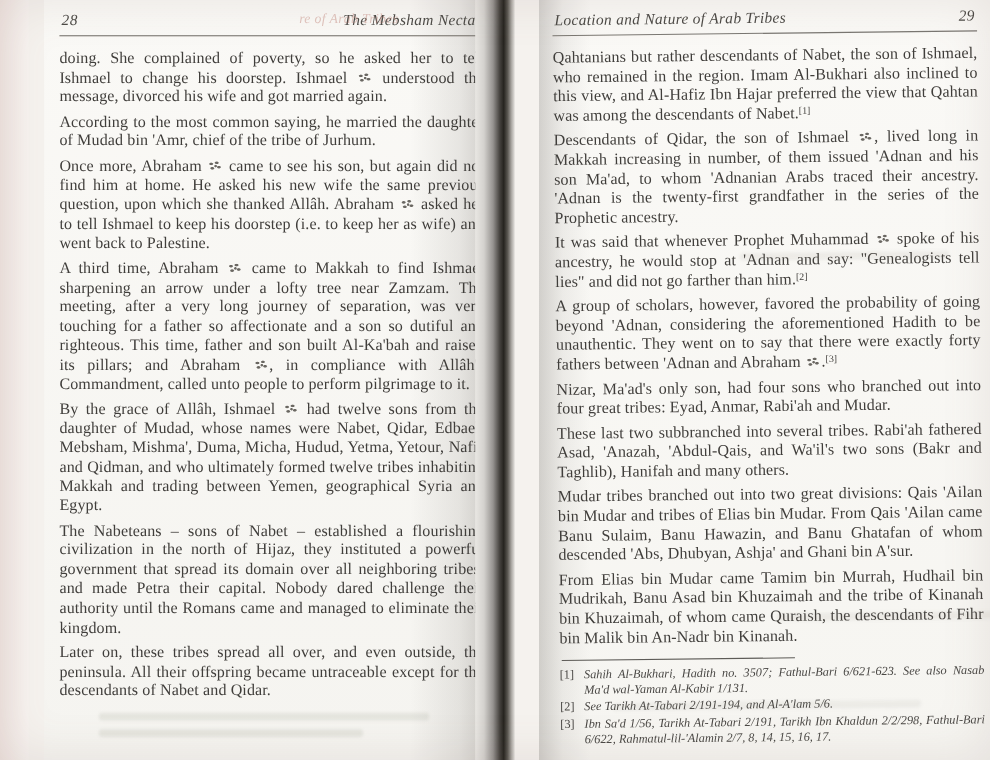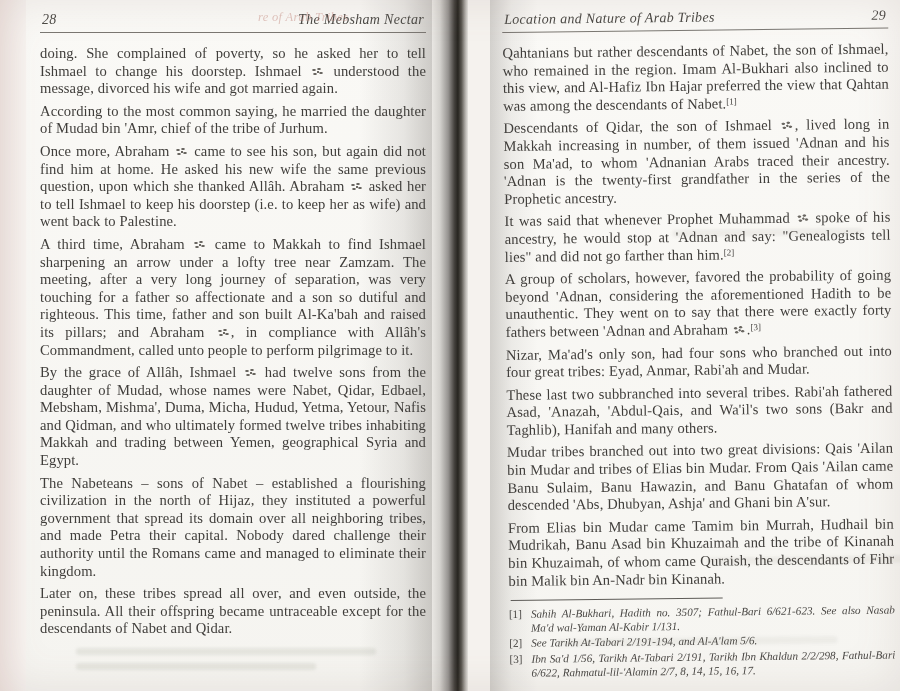--- a/index.html
+++ b/index.html
@@ -12,21 +12,21 @@
   .scan::after{
     content:"";position:absolute;inset:0;pointer-events:none;
     box-shadow:inset 0 0 45px rgba(125,100,90,.14);
   }
   .edge-left{
     position:absolute;left:0;top:0;width:26px;height:691px;
     background:linear-gradient(to right,#f0e6e2,#f7f3f0);
   }
   .page{position:absolute;top:0;height:691px;overflow:hidden;}
   .page-left{
-    left:26px;width:406px;
+    left:40px;width:406px;
     background:
       linear-gradient(to right, rgba(0,0,0,0) 82%, rgba(70,64,58,.10) 93%, rgba(70,64,58,.25) 100%),
       linear-gradient(to bottom,#faf9f6,#f5f4f0);
   }
   .page-right{
     left:490px;width:432px;
     background:
       linear-gradient(to right, rgba(70,64,58,.22) 0%, rgba(70,64,58,.07) 5%, rgba(0,0,0,0) 11%),
       linear-gradient(to bottom,#faf9f6,#f6f5f1);
   }

